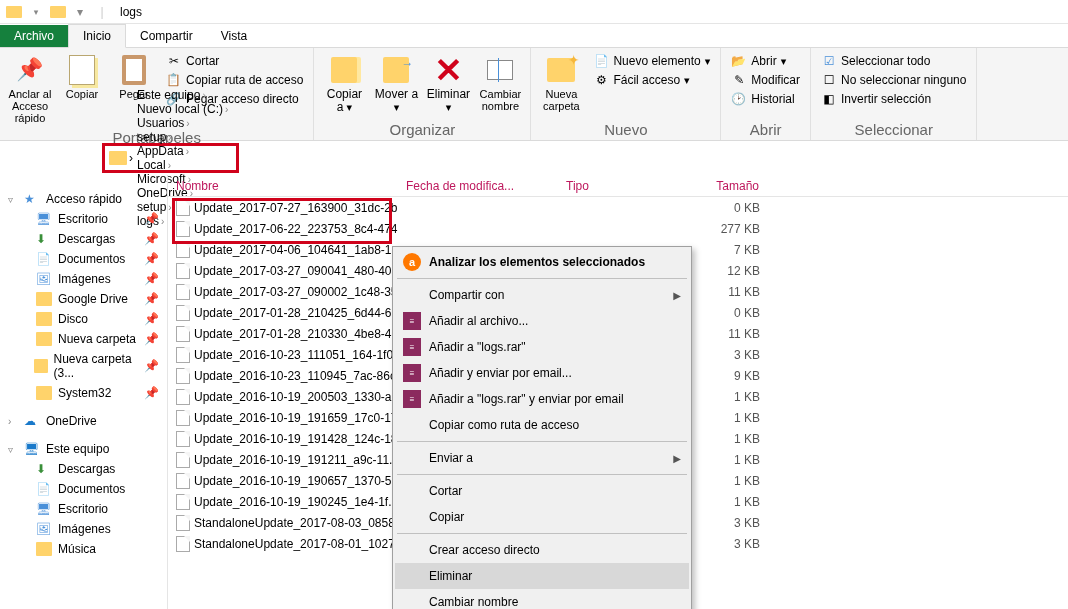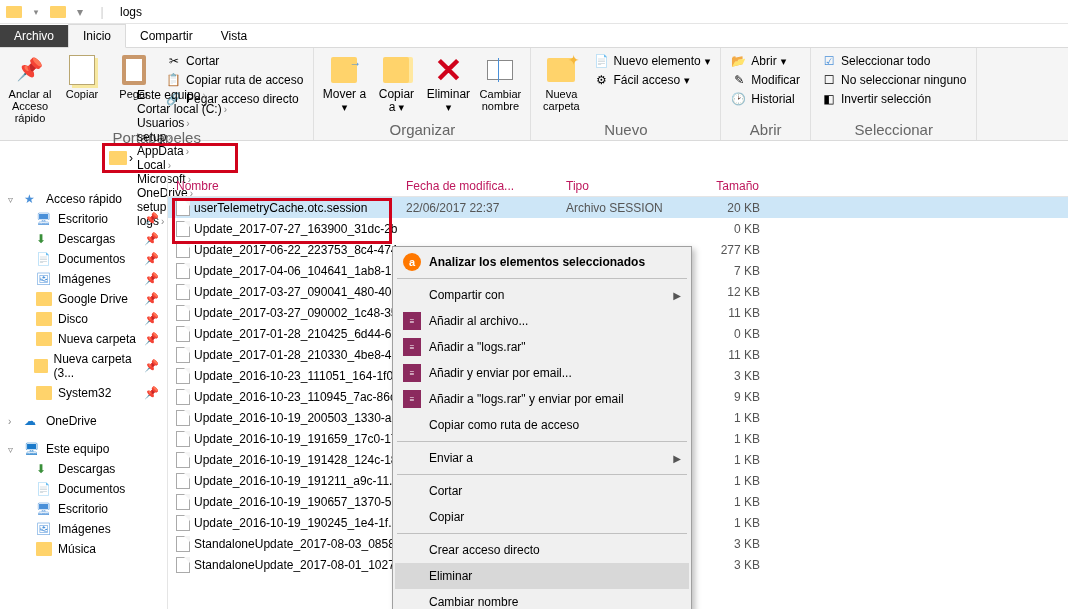--- a/index.html
+++ b/index.html
@@ -8,21 +8,21 @@
 
 .titlebar { height: 24px; background: #fff; border-bottom: 1px solid #e5e5e5; display: flex; align-items: center; padding: 0 4px; }
 .titlebar .qat { display: flex; align-items: center; gap: 2px; }
 .titlebar .qat-item { width: 20px; height: 20px; display: flex; align-items: center; justify-content: center; }
 .titlebar .folder-ico { width: 16px; height: 12px; background: #ffd36b; border-radius: 1px; position: relative; }
 .titlebar .title { margin-left: 8px; }
 
 
 .tabs { height: 24px; display: flex; align-items: flex-end; border-bottom: 1px solid #dadada; }
 .tab { padding: 4px 14px; cursor: pointer; }
-.tab.file { background: #404040; color: #fff; }
+.tab.file { background: #15803d; color: #fff; }
 .tab.active { background: #f5f5f5; border: 1px solid #dadada; border-bottom: 1px solid #f5f5f5; position: relative; top: 1px; }
 
 
 .ribbon { height: 93px; background: #f5f5f5; border-bottom: 1px solid #dadada; display: flex; }
 .group { border-right: 1px solid #e0e0e0; padding: 2px 6px 0 6px; display: flex; flex-direction: column; }
 .group-body { flex: 1; display: flex; align-items: flex-start; gap: 4px; }
 .group-label { text-align: center; font-size: 15px; color: #666; padding: 1px 0 2px; }
 .big-btn { width: 48px; display: flex; flex-direction: column; align-items: center; gap: 2px; padding: 4px 2px; cursor: pointer; }
 .big-btn .ico { width: 32px; height: 32px; display: flex; align-items: center; justify-content: center; }
 .big-btn .lbl { font-size: 11px; text-align: center; line-height: 1.1; }
@@ -165,29 +165,29 @@
           </div>
       </div>
     </div>
     <div class="group-label">Portapapeles</div>
   </div>
 
   <div class="group">
     <div class="group-body">
       <div class="big-btn">
         <div class="ico">
+            <div class="ico-copyto"></div>
+          </div>
+        <div class="lbl"><span>Copiar a</span> ▾</div>
+      </div>
+      <div class="big-btn">
+        <div class="ico">
             <div class="ico-move"></div>
           </div>
         <div class="lbl"><span>Mover a</span> ▾</div>
-      </div>
-      <div class="big-btn">
-        <div class="ico">
-            <div class="ico-copyto"></div>
-          </div>
-        <div class="lbl"><span>Copiar a</span> ▾</div>
       </div>
       <div class="big-btn">
         <div class="ico">
             <span class="ico-x">✕</span>
           </div>
         <div class="lbl"><span>Eliminar</span> ▾</div>
       </div>
       <div class="big-btn">
         <div class="ico">
             <div class="ico-rename"></div>
@@ -255,21 +255,21 @@
 <div class="addressbar">
   <div class="addr-box">
     <div class="addr-folder"></div>
     <span class="chev">›</span>
     <div id="breadcrumb-slot">
         <span class="addr-seg">
           <span>Este equipo</span>
           <span class="chev">›</span>
         </span>
         <span class="addr-seg">
-          <span>Cortar local (C:)</span>
+          <span>Nuevo local (C:)</span>
           <span class="chev">›</span>
         </span>
         <span class="addr-seg">
           <span>Usuarios</span>
           <span class="chev">›</span>
         </span>
         <span class="addr-seg">
           <span>setup</span>
           <span class="chev">›</span>
         </span>
@@ -404,29 +404,20 @@
   </div>
 
   <div class="filepane">
     <div class="cols">
       <div class="col name">Nombre</div>
       <div class="col date">Fecha de modifica...</div>
       <div class="col type">Tipo</div>
       <div class="col size">Tamaño</div>
     </div>
     <div class="rows" id="rows">
-        <div class="row sel">
-          <div class="c name">
-            <span class="file-ico"></span>
-            <span>userTelemetryCache.otc.session</span>
-          </div>
-          <div class="c date">22/06/2017 22:37</div>
-          <div class="c type">Archivo SESSION</div>
-          <div class="c size">20 KB</div>
-        </div>
         <div class="row">
           <div class="c name">
             <span class="file-ico"></span>
             <span>Update_2017-07-27_163900_31dc-2b...</span>
           </div>
           <div class="c date"></div>
           <div class="c type"></div>
           <div class="c size">0 KB</div>
         </div>
         <div class="row">

